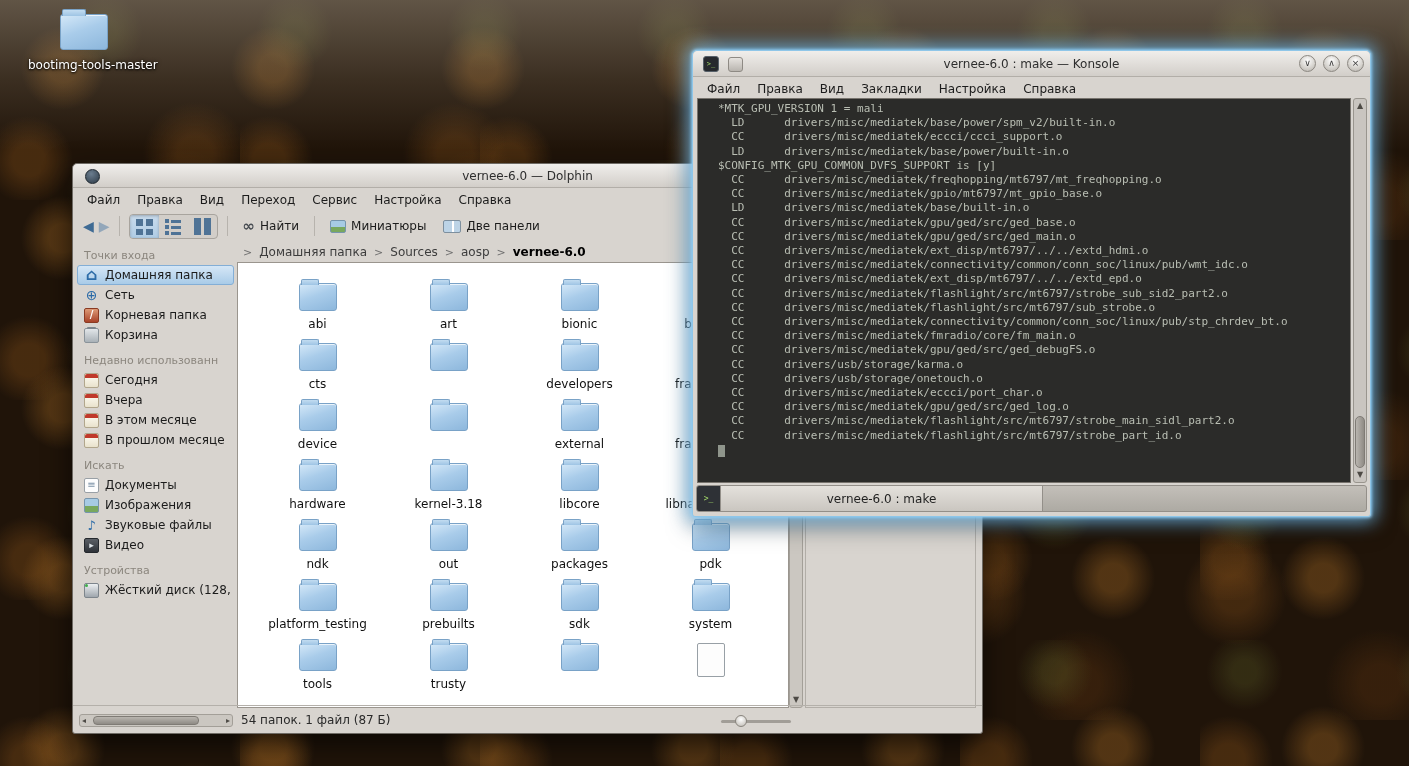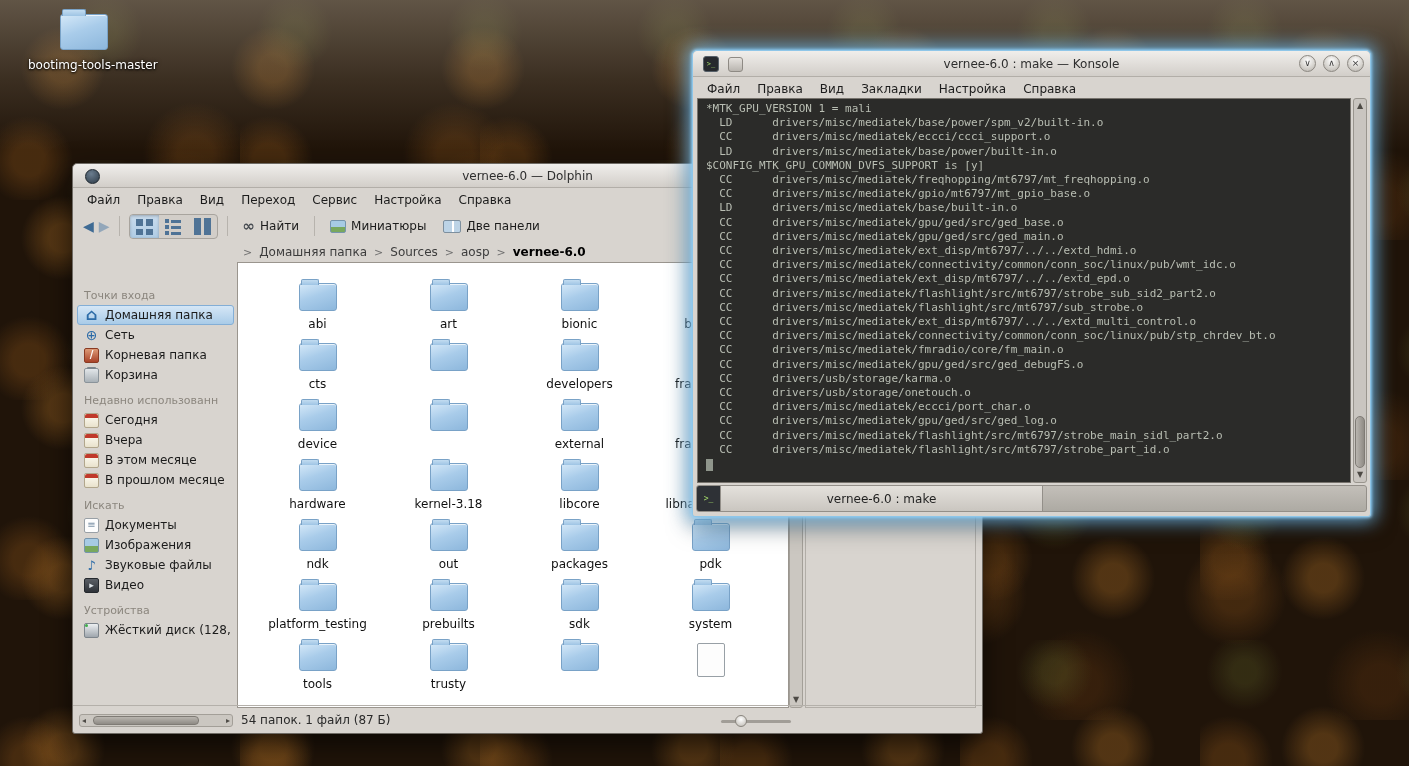--- a/index.html
+++ b/index.html
@@ -56,21 +56,21 @@
     background-size:4px 4px,10px 3px,4px 4px,10px 3px,4px 4px,10px 3px;
     background-position:0 1px,6px 2px,0 7px,6px 8px,0 13px,6px 14px; background-repeat:no-repeat; }
   .ico-cols{ background:linear-gradient(90deg,#4f7396 0 7px,transparent 7px 10px,#4f7396 10px 17px); }
   .ico-binoc{ font-size:15px; font-weight:bold; color:#474c52; line-height:1; }
   .ico-img{ width:16px; height:13px; background:linear-gradient(180deg,#a7cbe4 55%,#79a85e 55%); border:1px solid #7695ad; border-radius:2px; }
   .ico-split{ width:18px; height:13px; background:linear-gradient(90deg,#bcd3e6 0 8px,#fff 8px 10px,#bcd3e6 10px 18px); border:1px solid #7d8f9e; border-radius:2px; }
   .breadcrumb{ position:absolute; left:164px; top:78px; width:740px; height:20px; display:flex; align-items:center; gap:7px;
     font-size:12px; color:#3c3c3c; padding-left:6px; }
   .crumb-sep{ color:#6f6f6f; font-size:11px; }
   .crumb.last{ font-weight:bold; color:#000; }
-  .sidebar{ position:absolute; left:4px; top:76px; width:157px; bottom:29px; overflow:hidden; font-size:12px; color:#1b1b1b;margin-top:40px; }
+  .sidebar{ position:absolute; left:4px; top:76px; width:157px; bottom:29px; overflow:hidden; font-size:12px; color:#1b1b1b; }
   .sb-header{ color:#8b867e; font-size:11px; margin:9px 4px 3px 7px; white-space:nowrap; }
   .sb-item{ display:flex; align-items:center; gap:6px; height:20px; padding-left:6px; white-space:nowrap; border-radius:3px; border:1px solid transparent; }
   .sb-item.selected{ background:linear-gradient(#d5e6f6,#a9cbe8); border-color:#83aed6; }
   .si{ width:15px; height:15px; border-radius:2px; display:inline-block; flex:0 0 15px; position:relative; }
   .si::after{ position:absolute; inset:0; display:flex; align-items:center; justify-content:center; font-size:11px; line-height:1; }
   .si-home::after{ content:"⌂"; color:#2d6ca8; font-size:16px; font-weight:bold; }
   .si-net::after{ content:"⊕"; color:#2d6ca8; font-size:14px; }
   .si-root{ background:linear-gradient(#dd9a76,#a84228); border:1px solid #8a3a22; }
   .si-root::after{ content:"/"; color:#fff; font-size:10px; font-weight:bold; }
   .si-trash{ background:linear-gradient(#e2e6e9,#a9b1b7); border:1px solid #8a939a; }
@@ -114,21 +114,21 @@
   #konsole .titlebar{ height:26px; }
   .kicons{ position:absolute; left:10px; top:5px; display:flex; gap:9px; }
   .app-ico{ width:16px; height:16px; background:#26292e; border:1px solid #566069; border-radius:3px;
     display:flex; align-items:center; justify-content:center; color:#a3d96a; font-family:"DejaVu Sans Mono",monospace; font-size:7px; }
   .app-ico2{ width:15px; height:15px; background:linear-gradient(#e6e3df,#b9b5af); border:1px solid #8e8a84; border-radius:3px; margin-top:1px; }
   .kbuttons{ position:absolute; right:6px; top:4px; display:flex; gap:7px; }
   .wb{ width:17px; height:17px; border-radius:50%; border:1px solid #8c8882;
     background:radial-gradient(circle at 50% 32%,#fff,#d3d0cb 60%,#b4b0aa); display:flex; align-items:center; justify-content:center;
     font-size:9px; color:#3a3a3a; line-height:1; }
   .terminal{ position:absolute; left:4px; top:47px; width:654px; height:385px; background:rgba(13,13,12,.85);
-    border:1px solid #77736d; padding:3px 0 0 8px; font-family:"DejaVu Sans Mono",monospace; font-size:11px;
+    border:1px solid #77736d; padding:3px 0 0 20px; font-family:"DejaVu Sans Mono",monospace; font-size:11px;
     line-height:14.2px; color:#b9beb3; overflow:hidden; }
   .tline{ white-space:pre; }
   .cursor{ display:inline-block; width:7px; height:12px; background:#8f958b; margin-top:2px; }
   .kscroll{ position:absolute; left:660px; top:47px; width:14px; height:385px; background:#c9c5c0; border:1px solid #99958e; border-radius:3px; }
   .kthumb{ position:absolute; left:1px; bottom:14px; width:10px; height:52px; border-radius:5px;
     background:linear-gradient(90deg,#b9b5af,#8f8b85); border:1px solid #7f7b75; }
   .tabbar{ position:absolute; left:3px; right:3px; bottom:4px; height:27px; background:linear-gradient(#c3bfb9,#adaaa3);
     border:1px solid #938f89; border-radius:3px; display:flex; align-items:stretch; overflow:hidden; }
   .newtab-btn{ width:24px; background:#2e3136; border-right:1px solid #938f89; display:flex; align-items:center; justify-content:center;
     color:#a3d96a; font-family:"DejaVu Sans Mono",monospace; font-size:8px; }
@@ -427,21 +427,20 @@
     <div class="tline">  CC      drivers/misc/mediatek/freqhopping/mt6797/mt_freqhopping.o</div>
     <div class="tline">  CC      drivers/misc/mediatek/gpio/mt6797/mt_gpio_base.o</div>
     <div class="tline">  LD      drivers/misc/mediatek/base/built-in.o</div>
     <div class="tline">  CC      drivers/misc/mediatek/gpu/ged/src/ged_base.o</div>
     <div class="tline">  CC      drivers/misc/mediatek/gpu/ged/src/ged_main.o</div>
     <div class="tline">  CC      drivers/misc/mediatek/ext_disp/mt6797/../../extd_hdmi.o</div>
     <div class="tline">  CC      drivers/misc/mediatek/connectivity/common/conn_soc/linux/pub/wmt_idc.o</div>
     <div class="tline">  CC      drivers/misc/mediatek/ext_disp/mt6797/../../extd_epd.o</div>
     <div class="tline">  CC      drivers/misc/mediatek/flashlight/src/mt6797/strobe_sub_sid2_part2.o</div>
     <div class="tline">  CC      drivers/misc/mediatek/flashlight/src/mt6797/sub_strobe.o</div>
-    <div class="tline">  CC      drivers/misc/mediatek/ext_disp/mt6797/../../extd_multi_control.o</div>
     <div class="tline">  CC      drivers/misc/mediatek/connectivity/common/conn_soc/linux/pub/stp_chrdev_bt.o</div>
     <div class="tline">  CC      drivers/misc/mediatek/fmradio/core/fm_main.o</div>
     <div class="tline">  CC      drivers/misc/mediatek/gpu/ged/src/ged_debugFS.o</div>
     <div class="tline">  CC      drivers/usb/storage/karma.o</div>
     <div class="tline">  CC      drivers/usb/storage/onetouch.o</div>
     <div class="tline">  CC      drivers/misc/mediatek/eccci/port_char.o</div>
     <div class="tline">  CC      drivers/misc/mediatek/gpu/ged/src/ged_log.o</div>
     <div class="tline">  CC      drivers/misc/mediatek/flashlight/src/mt6797/strobe_main_sidl_part2.o</div>
     <div class="tline">  CC      drivers/misc/mediatek/flashlight/src/mt6797/strobe_part_id.o</div>
     <div class="tline"><span class="cursor"></span></div>

